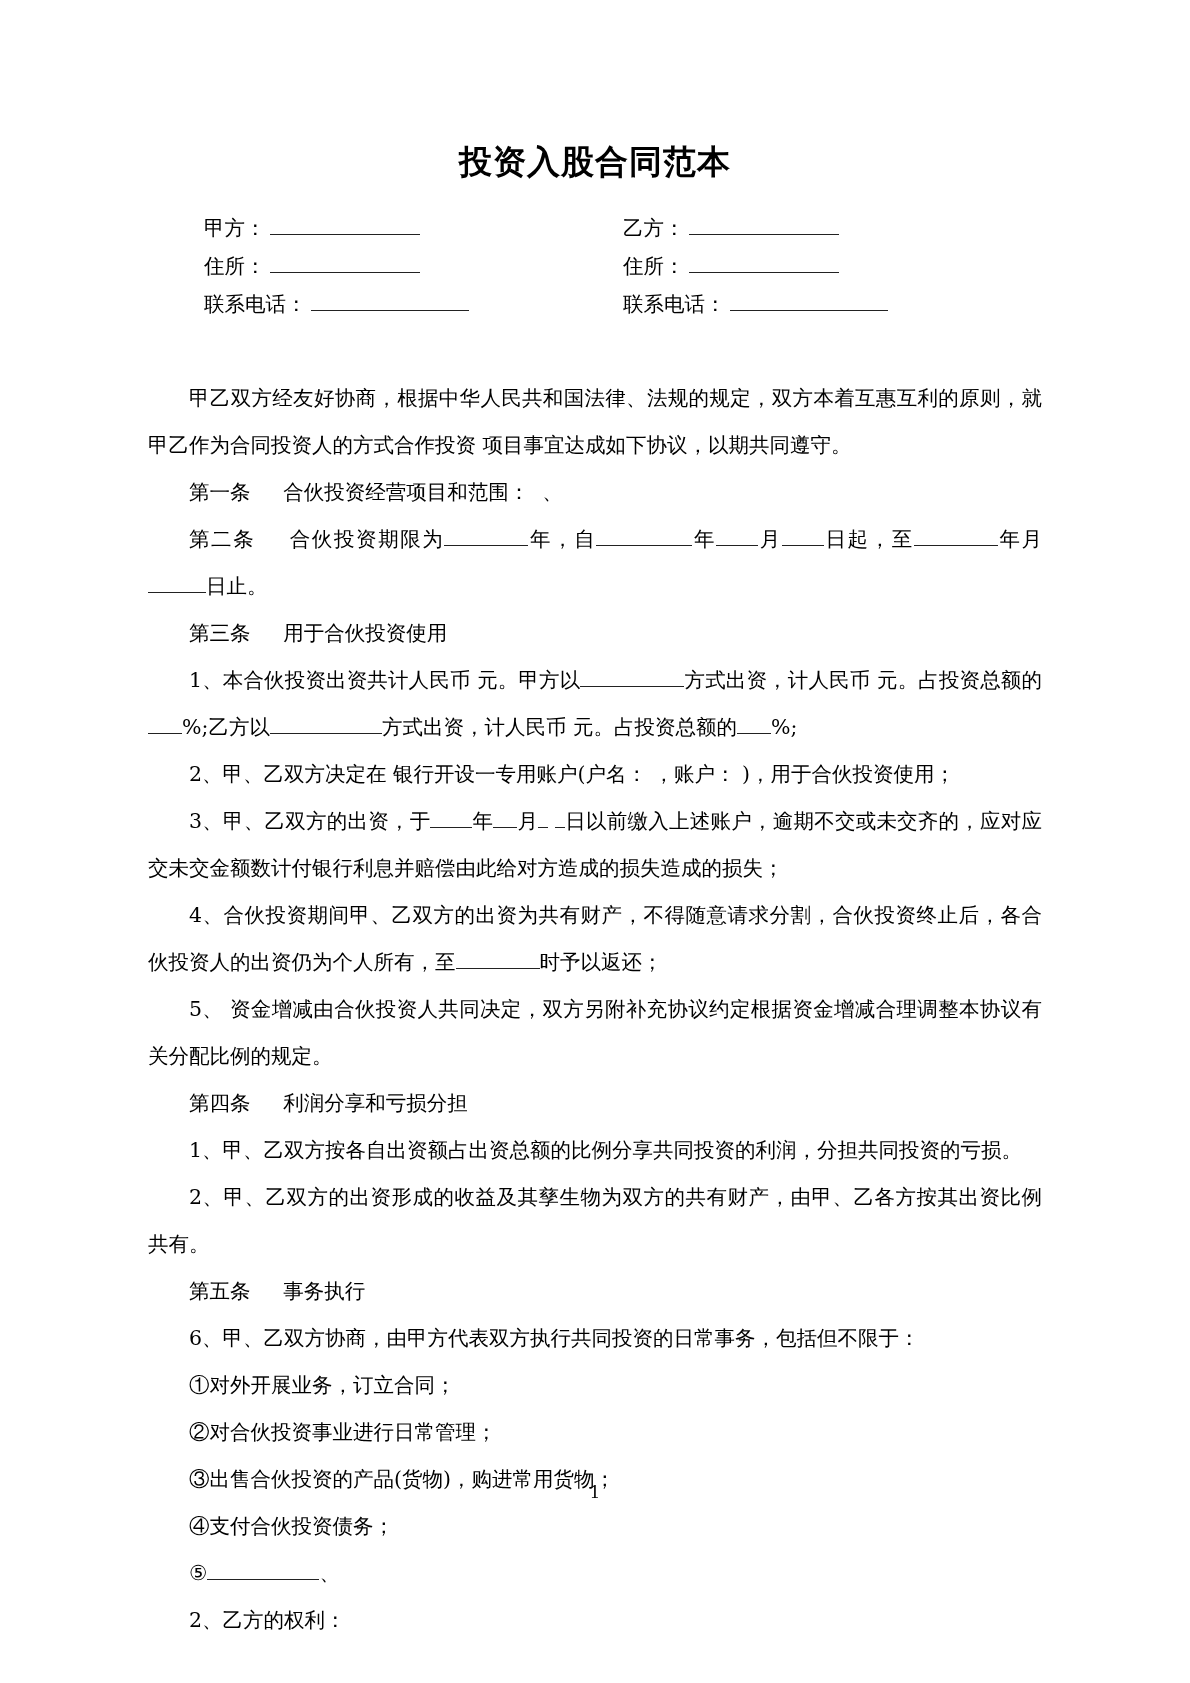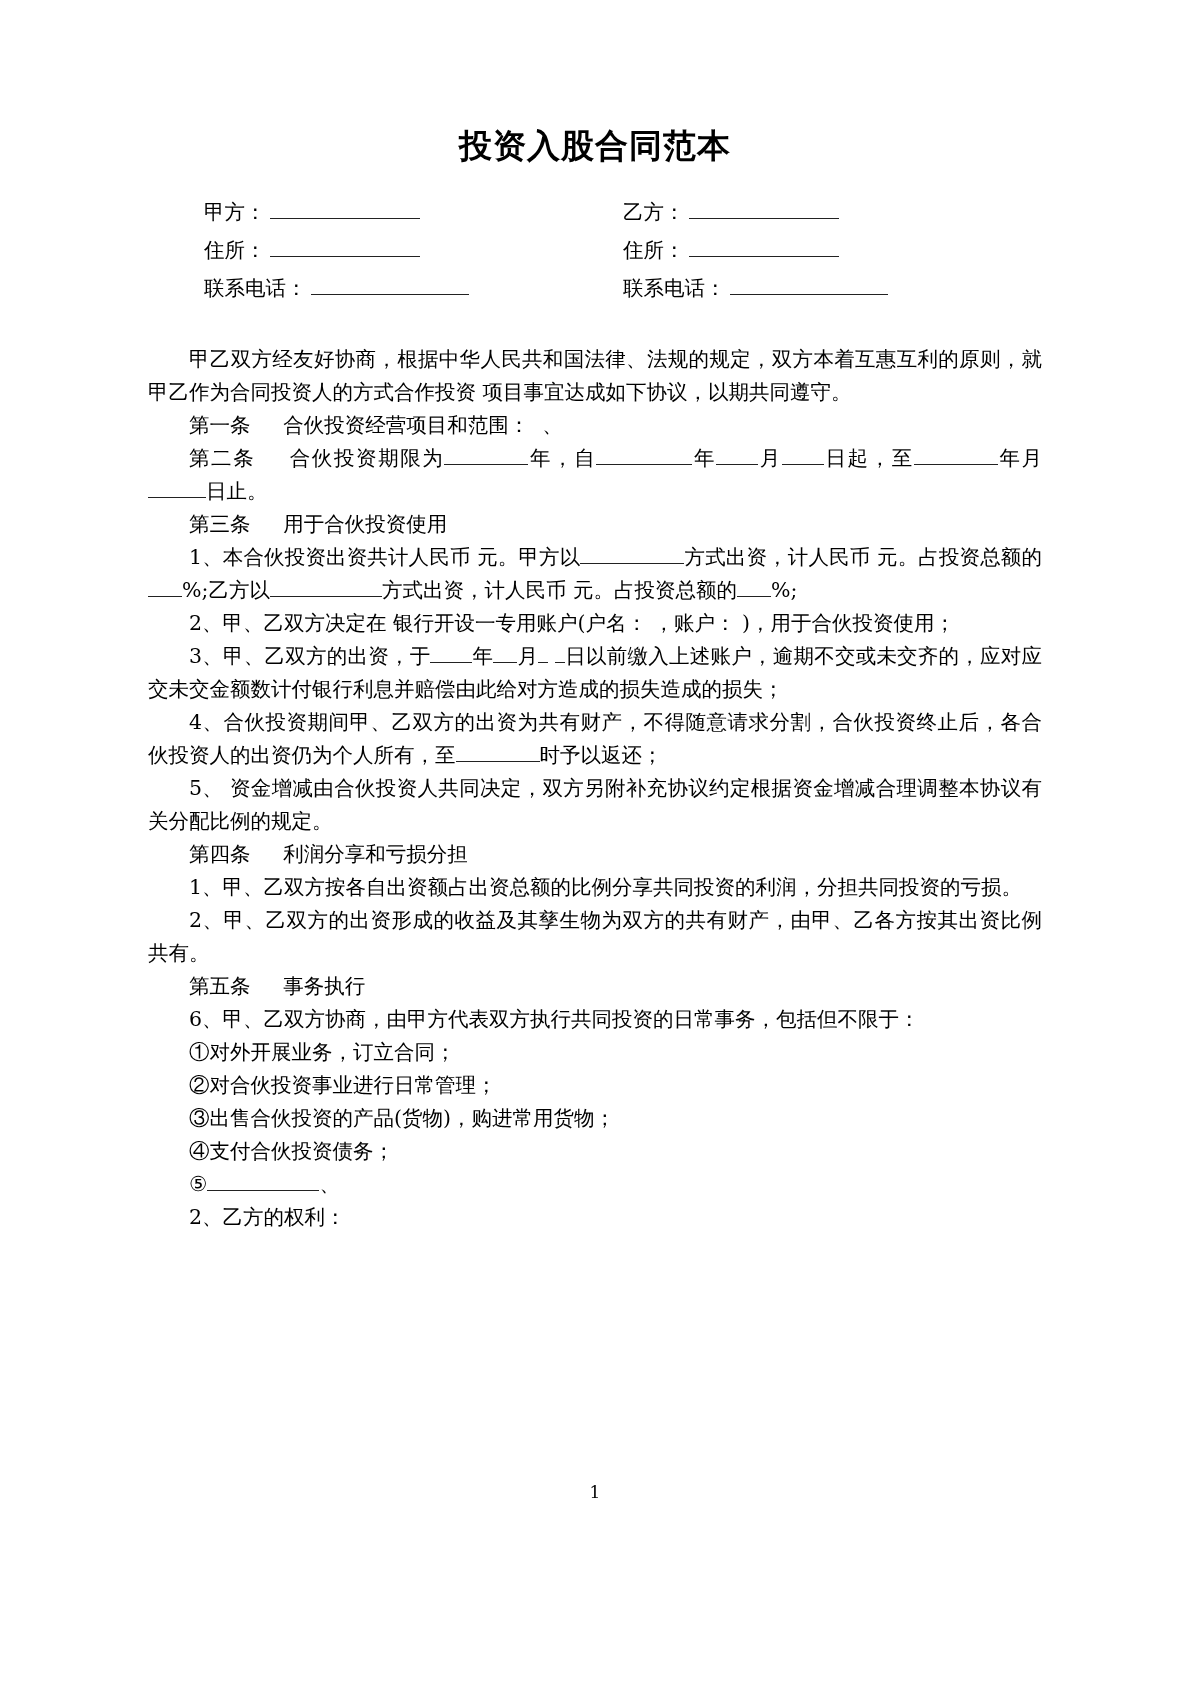--- a/index.html
+++ b/index.html
@@ -15,21 +15,21 @@
     position: relative;
     width: 1190px;
     height: 1683px;
     background: #ffffff;
     box-sizing: border-box;
     overflow: hidden;
   }
   .content {
     position: absolute;
     left: 148px;
-    top: 0;
+    top: 16px;
     width: 894px;
   }
 
   
   .doc-title {
     text-align: center;
     font-family: "DejaVu Sans", "Liberation Sans", sans-serif;
     font-size: 33px;
     font-weight: 700;
     letter-spacing: 1px;
@@ -61,23 +61,23 @@
     border-bottom: 1px solid #222;
     height: 0.85em;
     margin-left: 4px;
     vertical-align: baseline;
   }
   .bl-150 { width: 150px; }
   .bl-160 { width: 158px; }
 
   
   .body-block {
-    margin-top: 36px;
+    margin-top: 52px;
     font-size: 20.5px;
-    line-height: 33px;
+    line-height: 47px;
     text-align: justify;
     text-justify: inter-ideograph;
   }
   p.para {
     margin: 0;
     text-indent: 2em;
     text-align: justify;
     text-justify: inter-ideograph;
   }
   .art-head {

